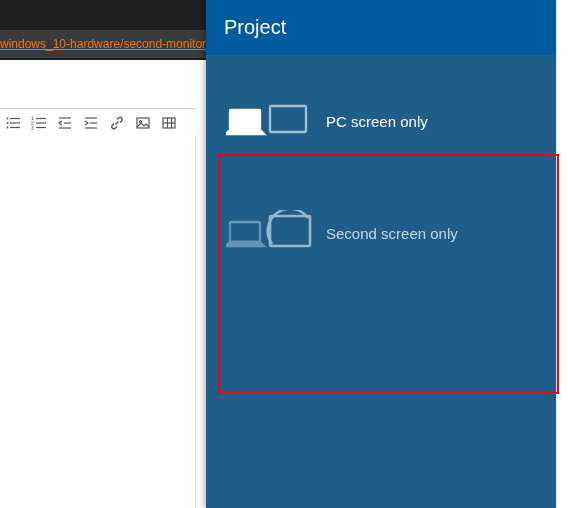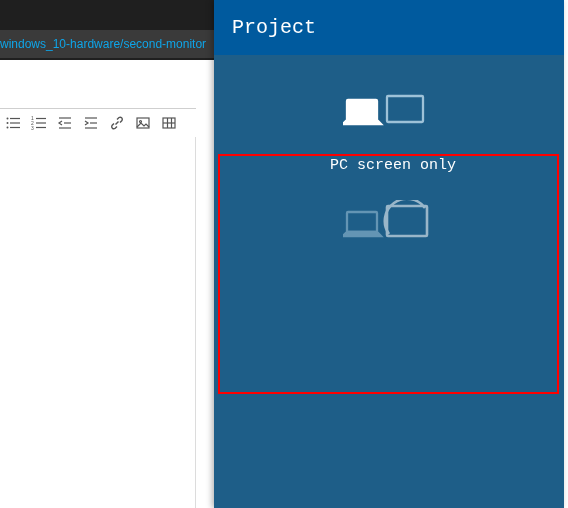--- a/index.html
+++ b/index.html
@@ -24,27 +24,28 @@
     width: 220px;
     height: 60px;
     background: #1f1f1f;
   }
   .urlbar {
     position: absolute;
     left: 0; top: 30px;
     height: 28px;
     width: 220px;
     background: #3a3a3a;
-    color: #0ea5e9;
+    color: #f97316;
     font-size: 12px;
     line-height: 28px;
     padding-left: 0;
     box-sizing: border-box;
     white-space: nowrap;
     overflow: hidden;
+    text-decoration: underline;
   }
   
   .toolbar {
     position: absolute;
     left: 0;
     top: 108px;
     height: 28px;
     width: 196px;
     background: #ffffff;
     border-top: 1px solid #cfcfcf;
@@ -69,51 +70,50 @@
     top: 137px;
     width: 195px;
     height: 371px;
     background: #ffffff;
     border-right: 1px solid #dcdcdc;
   }
 
   
   .panel {
     position: absolute;
-    right: 4px;
+    right: 12px;
     top: 0;
     width: 350px;
     height: 508px;
     background: #1e5e88;
     color: #fff;
     box-shadow: -2px 0 6px rgba(0,0,0,0.3);
     box-sizing: border-box;
-    font-family: Liberation Mono, monospace;
   }
   .panel-header {
     height: 55px;
     background: #005a9e;
     font-size: 20px;
     font-weight: 400;
     display: flex;
     align-items: center;
     padding-left: 18px;
     box-sizing: border-box;
   }
   .options {
     position: relative;
     padding-top: 10px;
   }
   .option {
     display: flex;
     align-items: center;
     height: 112px;
+    padding-left: 20px;
     box-sizing: border-box;
     cursor: default;
-    flex-direction: column;
   }
   .opt-icon {
     width: 92px;
     flex: 0 0 92px;
     display: flex;
     align-items: center;
     justify-content: flex-start;
   }
   .opt-label {
     font-size: 15px;
@@ -233,20 +233,21 @@
               <rect x="4" y="12" width="30" height="20" rx="1"></rect>
               <path d="M0 36 L4 32 L34 32 L38 36 Z" fill="#9ec2d8"></path>
             </g>
 
             <g stroke="#ffffff" stroke-width="2.6" fill="none">
               <rect x="44" y="6" width="40" height="30" rx="1"></rect>
               <path d="M82 8 A22 22 0 0 0 46 34"></path>
             </g>
           </svg>
         </span>
+        <span class="opt-label">Second screen only</span>
       </div>
 
     </div>
   </div>
 
   <div class="hl" style="left:218px;top:154px;width:341px;height:240px;"></div>
 
 </div>
 
 </body></html>

